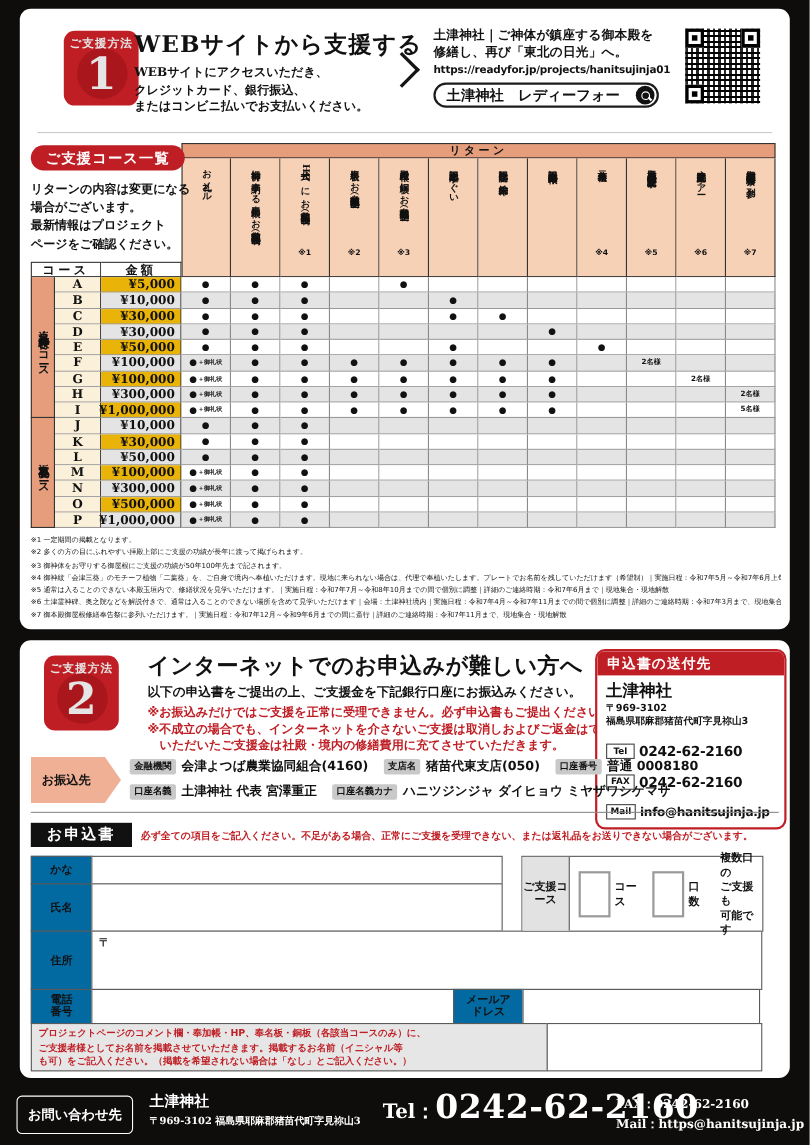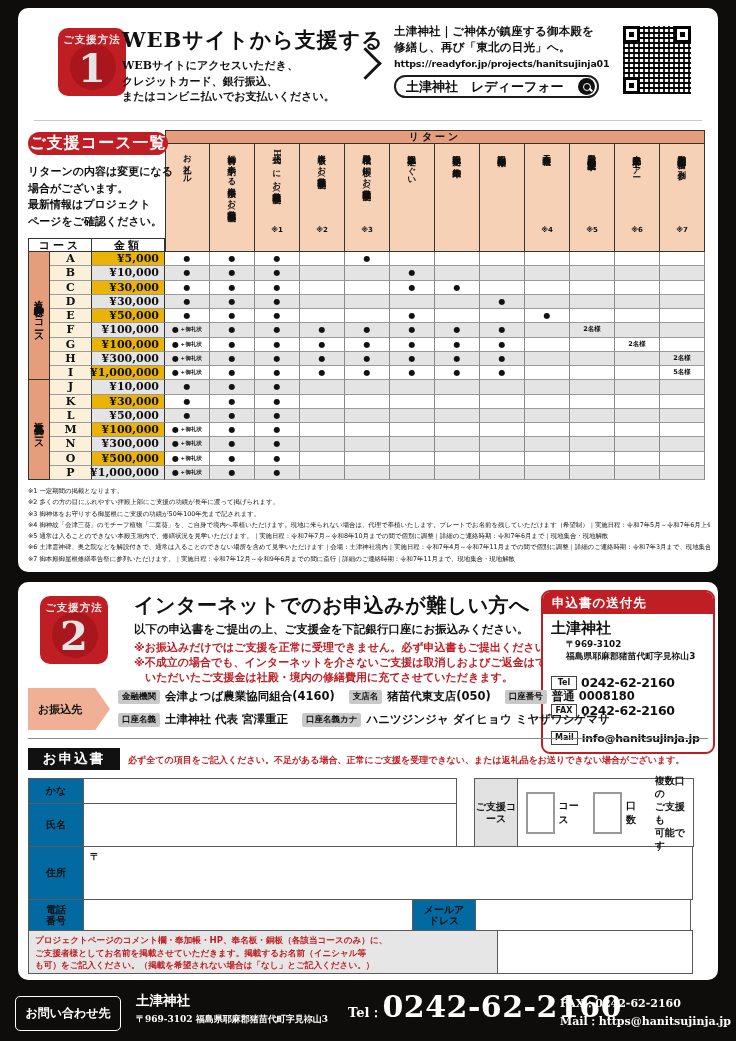--- a/index.html
+++ b/index.html
@@ -35,21 +35,21 @@
   #qr{position:absolute;left:605px;top:18px;width:68px;height:68px;background:
       repeating-linear-gradient(90deg,rgba(0,0,0,.85) 0 2px,transparent 2px 5px),
       repeating-linear-gradient(0deg,#000 0 2px,#fff 2px 5px);}
   .fp{position:absolute;width:17px;height:17px;background:#fff;border:3px solid #000;box-sizing:border-box;}
   .fp::after{content:"";position:absolute;left:3px;top:3px;width:5px;height:5px;background:#000;}
   .fp.tl{left:0;top:0;} .fp.tr{right:0;top:0;} .fp.bl{left:0;bottom:0;}
   #divider1{position:absolute;left:16px;top:112px;width:668px;border-top:1px solid #c9c9c9;}
 
   
   #course-badge{position:absolute;left:10px;top:124px;width:140px;height:23px;background:#bf1e24;
-        border-radius:12px;color:#fff;font-size:16px;font-weight:bold;display:flex;align-items:center;justify-content:center;letter-spacing:1px;}
+        border-radius:12px;color:#fff;font-size:13px;font-weight:bold;display:flex;align-items:center;justify-content:center;letter-spacing:1px;}
   #course-note{position:absolute;left:10px;top:156px;font-size:11px;font-weight:bold;line-height:16.5px;}
   #course-head{position:absolute;left:10px;top:122px;display:grid;
         grid-template-columns:22px 42px 73px repeat(12,45px);grid-template-rows:14px 94px 14px;}
   #course-body{position:absolute;left:10px;top:244px;display:grid;
         grid-template-columns:22px 42px 73px repeat(12,45px);grid-template-rows:repeat(16,14.25px);}
   .t-blank{background:transparent;}
   .t-band{background:#e59d7c;border:1px solid #333;font-size:10px;font-weight:bold;
         display:flex;align-items:center;justify-content:center;letter-spacing:3px;}
   .t-rhead{background:#f7d1b6;border-right:1px solid #333;border-bottom:1px solid #333;
         display:flex;flex-direction:column;align-items:center;padding-top:4px;box-sizing:border-box;}
@@ -78,21 +78,21 @@
   #m2-title{position:absolute;left:116px;top:10px;font-size:20px;font-weight:bold;letter-spacing:0.5px;}
   #m2-sub{position:absolute;left:116px;top:40px;font-size:11.5px;font-weight:bold;}
   #m2-warnings{position:absolute;left:116px;top:58px;font-size:11px;font-weight:bold;color:#bf1e24;line-height:15px;}
   #m2-warnings div:nth-child(3){padding-left:11px;}
   #send-box{position:absolute;left:523px;top:8px;width:170px;border:2px solid #bf1e24;border-radius:9px;
         overflow:hidden;background:#fff;}
   #send-box .sb-head{background:#bf1e24;color:#fff;font-size:12.5px;font-weight:bold;height:22px;
         line-height:22px;padding-left:9px;font-family:"DejaVu Serif","Liberation Serif",serif;letter-spacing:1px;}
   #send-box .sb-body{padding:5px 8px 7px 8px;}
   #sb-name{font-size:15px;font-weight:bold;}
-  #sb-zip,#sb-addr{font-size:8.8px;font-weight:bold;line-height:12px;margin-left:15px;}
+  #sb-zip,#sb-addr{font-size:8.8px;font-weight:bold;line-height:12px;}
   .srow{display:flex;align-items:center;margin-top:13px;}
   .slabel{border:1px solid #444;font-size:8px;font-weight:bold;padding:0 3px;margin-right:4px;min-width:18px;text-align:center;height:12px;line-height:12px;}
   .sval{font-size:12.5px;font-weight:bold;letter-spacing:-0.3px;}
   .srow:nth-child(3) .sval{font-size:11px;}
   #bank-label{position:absolute;left:10px;top:106px;width:82px;height:42px;background:#f0b095;
         clip-path:polygon(0 0,82% 0,100% 50%,82% 100%,0 100%);
         display:flex;align-items:center;justify-content:flex-start;padding-left:10px;box-sizing:border-box;
         font-size:11px;font-weight:bold;}
   #bank-rows{position:absolute;left:100px;top:103px;width:590px;}
   .brow{display:flex;align-items:center;height:23px;}
@@ -125,21 +125,21 @@
   #multi-note{font-size:10px;font-weight:bold;line-height:13px;margin-left:4px;}
 
   
   #footer{position:absolute;left:0;top:985px;width:736px;height:56px;color:#fff;}
   #contact-box{position:absolute;left:15px;top:11px;width:104px;height:33px;border:1.5px solid #fff;border-radius:5px;
         font-size:12px;font-weight:bold;display:flex;align-items:center;justify-content:center;
         font-family:"DejaVu Serif","Liberation Serif",serif;}
   #f-name{position:absolute;left:136px;top:7px;font-size:13.5px;font-weight:bold;}
   #f-addr{position:absolute;left:136px;top:28px;font-size:9px;font-weight:bold;}
   #f-tel{position:absolute;left:348px;top:4px;display:flex;align-items:baseline;}
-  #f-tel .tl{font-size:13px;font-weight:bold;}
+  #f-tel .tl{font-size:18px;font-weight:bold;}
   #f-tel .tn{font-size:30px;font-weight:bold;letter-spacing:0.5px;}
   #f-fax{position:absolute;left:560px;top:11px;font-size:11px;font-weight:bold;}
   #f-mail{position:absolute;left:560px;top:29px;font-size:11px;font-weight:bold;}
 </style>
 </head>
 <body>
 
 <div id="panel1" class="panel">
   <div class="mbadge" style="left:40px;top:20px;">
     <div class="bt">ご支援方法</div>

